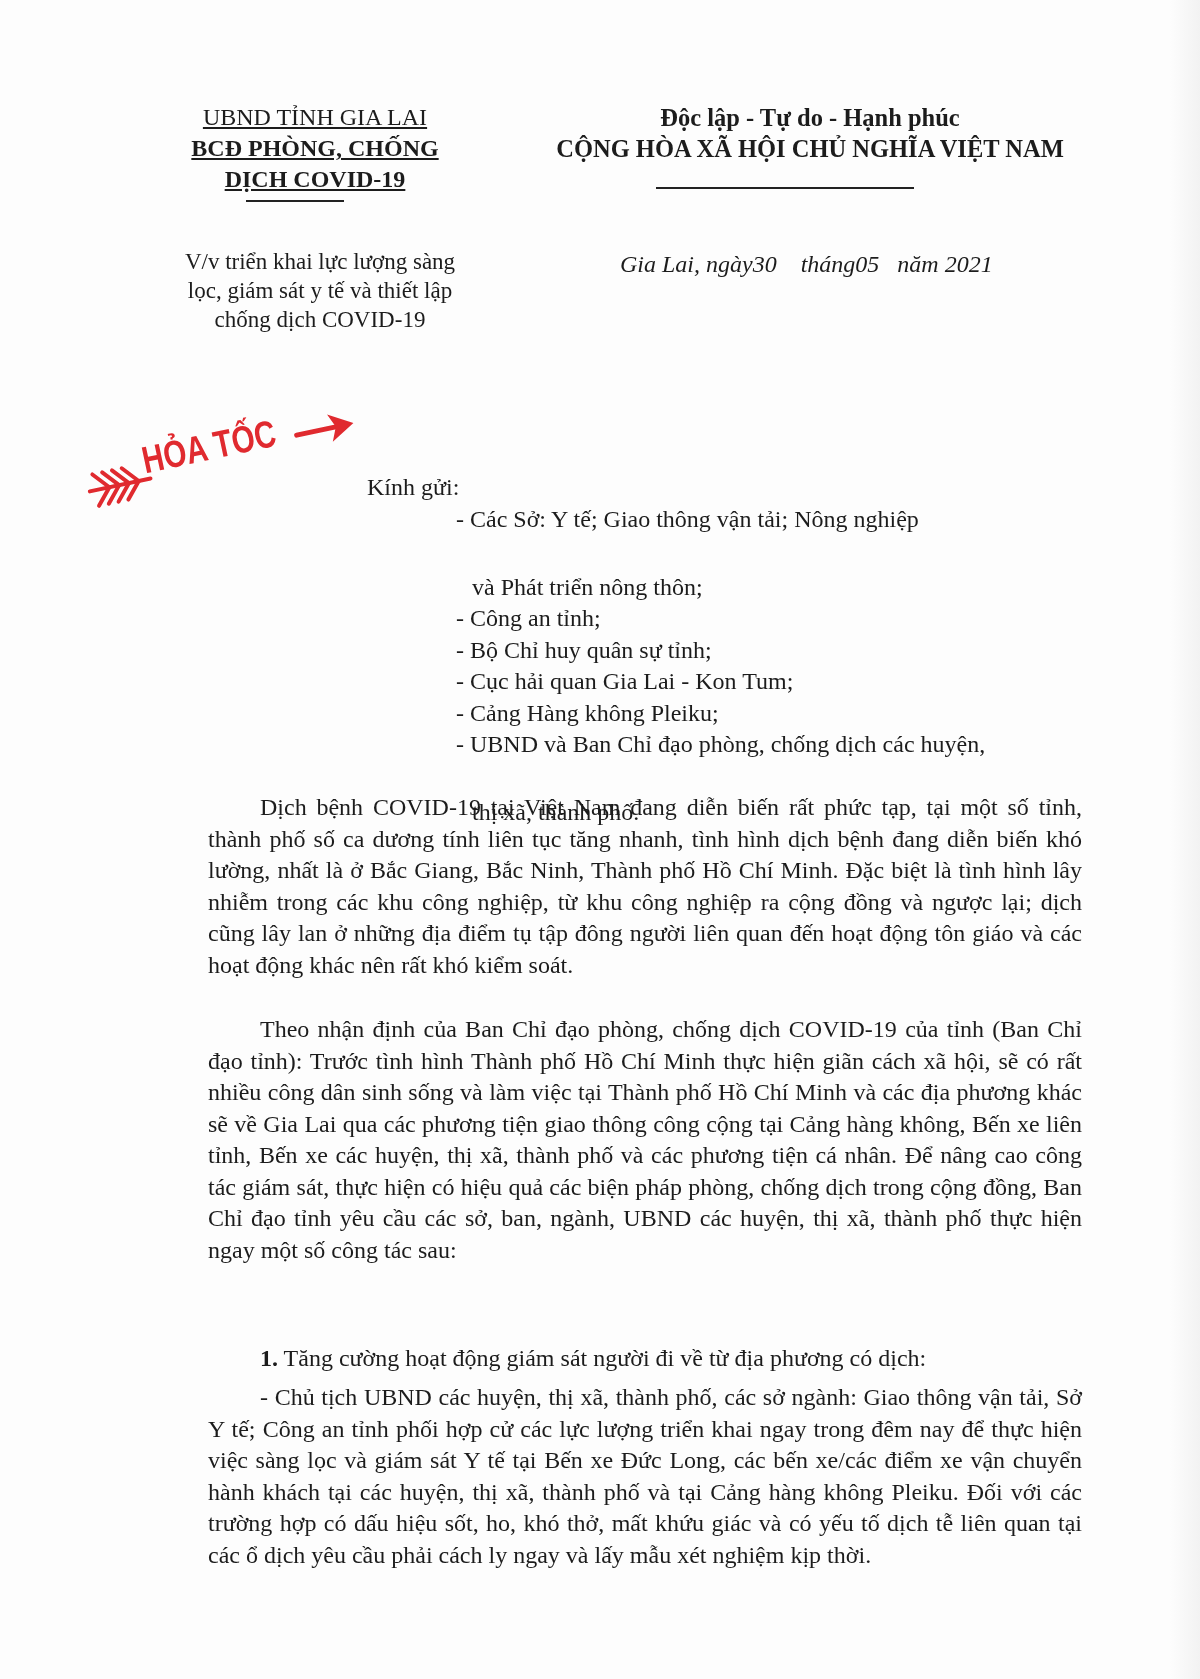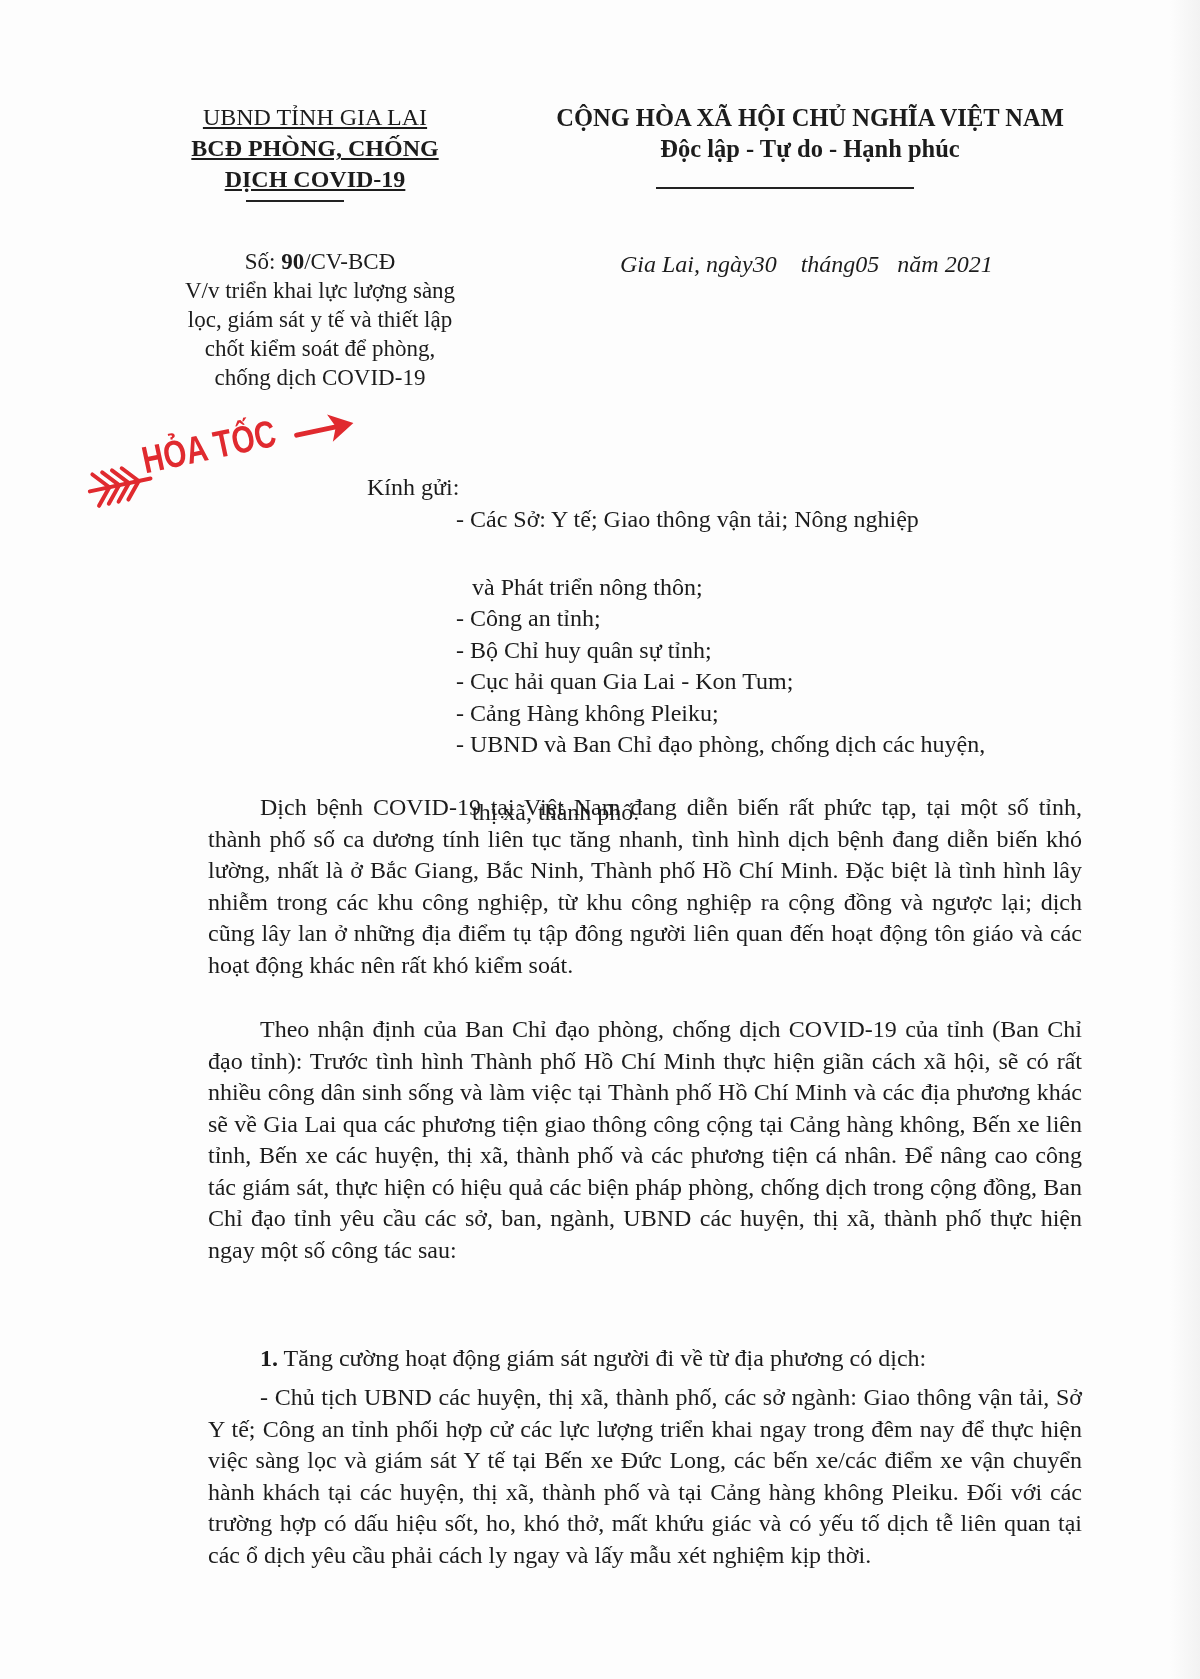--- a/index.html
+++ b/index.html
@@ -67,32 +67,28 @@
 <div class="page">
 
   <div class="abs left-head">
     <div class="org">UBND TỈNH GIA LAI</div>
     <div class="bold">BCĐ PHÒNG, CHỐNG</div>
     <div class="bold">DỊCH COVID-19</div>
   </div>
   <div class="rule" style="left:246px; top:200px; width:98px;"></div>
 
   <div class="abs right-head">
+    <div>Độc lập - Tự do - Hạnh phúc</div>
     <div>CỘNG HÒA XÃ HỘI CHỦ NGHĨA VIỆT NAM</div>
-    <div>Độc lập - Tự do - Hạnh phúc</div>
   </div>
   <div class="rule" style="left:656px; top:187px; width:258px;"></div>
 
   <div class="abs sub">
-    <div>
-      <span>Số: </span><span class="num">90</span><span>/CV-BCĐ</span>
-    </div>
     <div>V/v triển khai lực lượng sàng</div>
     <div>lọc, giám sát y tế và thiết lập</div>
-    <div>chốt kiểm soát để phòng,</div>
     <div>chống dịch COVID-19</div>
   </div>
 
   <div class="abs date">Gia Lai, ngày30    tháng05   năm 2021</div>
 
   <div class="abs stamp">
     <svg width="290" height="110" style="position:absolute;left:0;top:0;">
       <g stroke="#e02a2f" stroke-width="4" fill="none" stroke-linecap="round">
         <line x1="8" y1="62" x2="70" y2="62"></line>
         <line x1="14" y1="46" x2="28" y2="62"></line>

